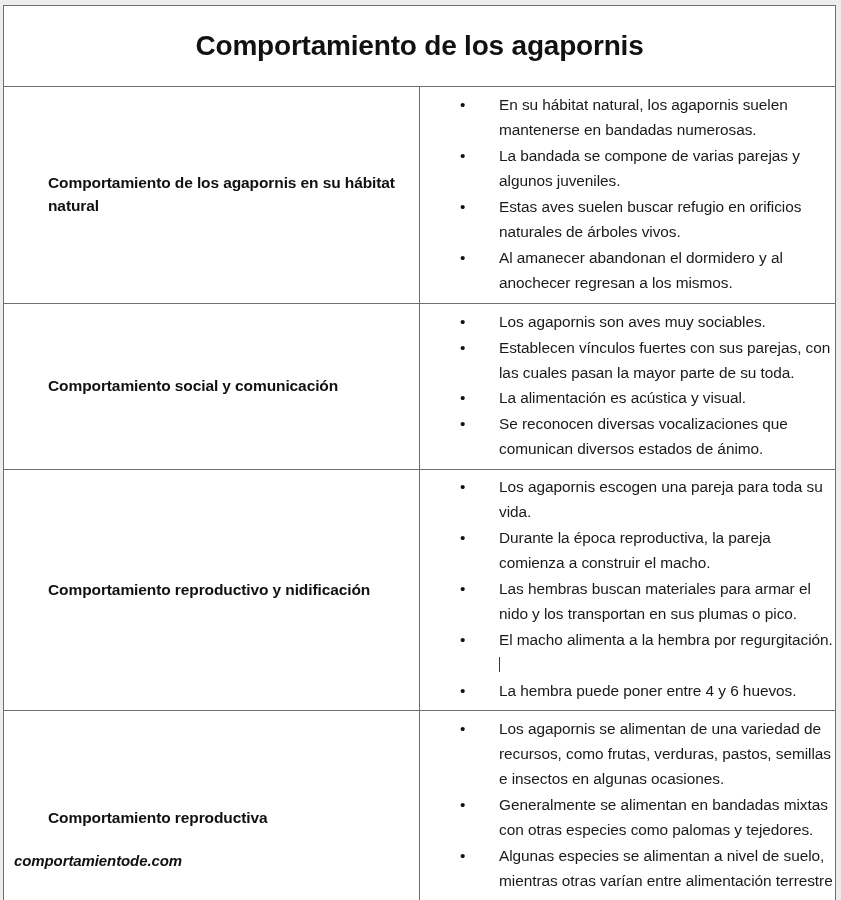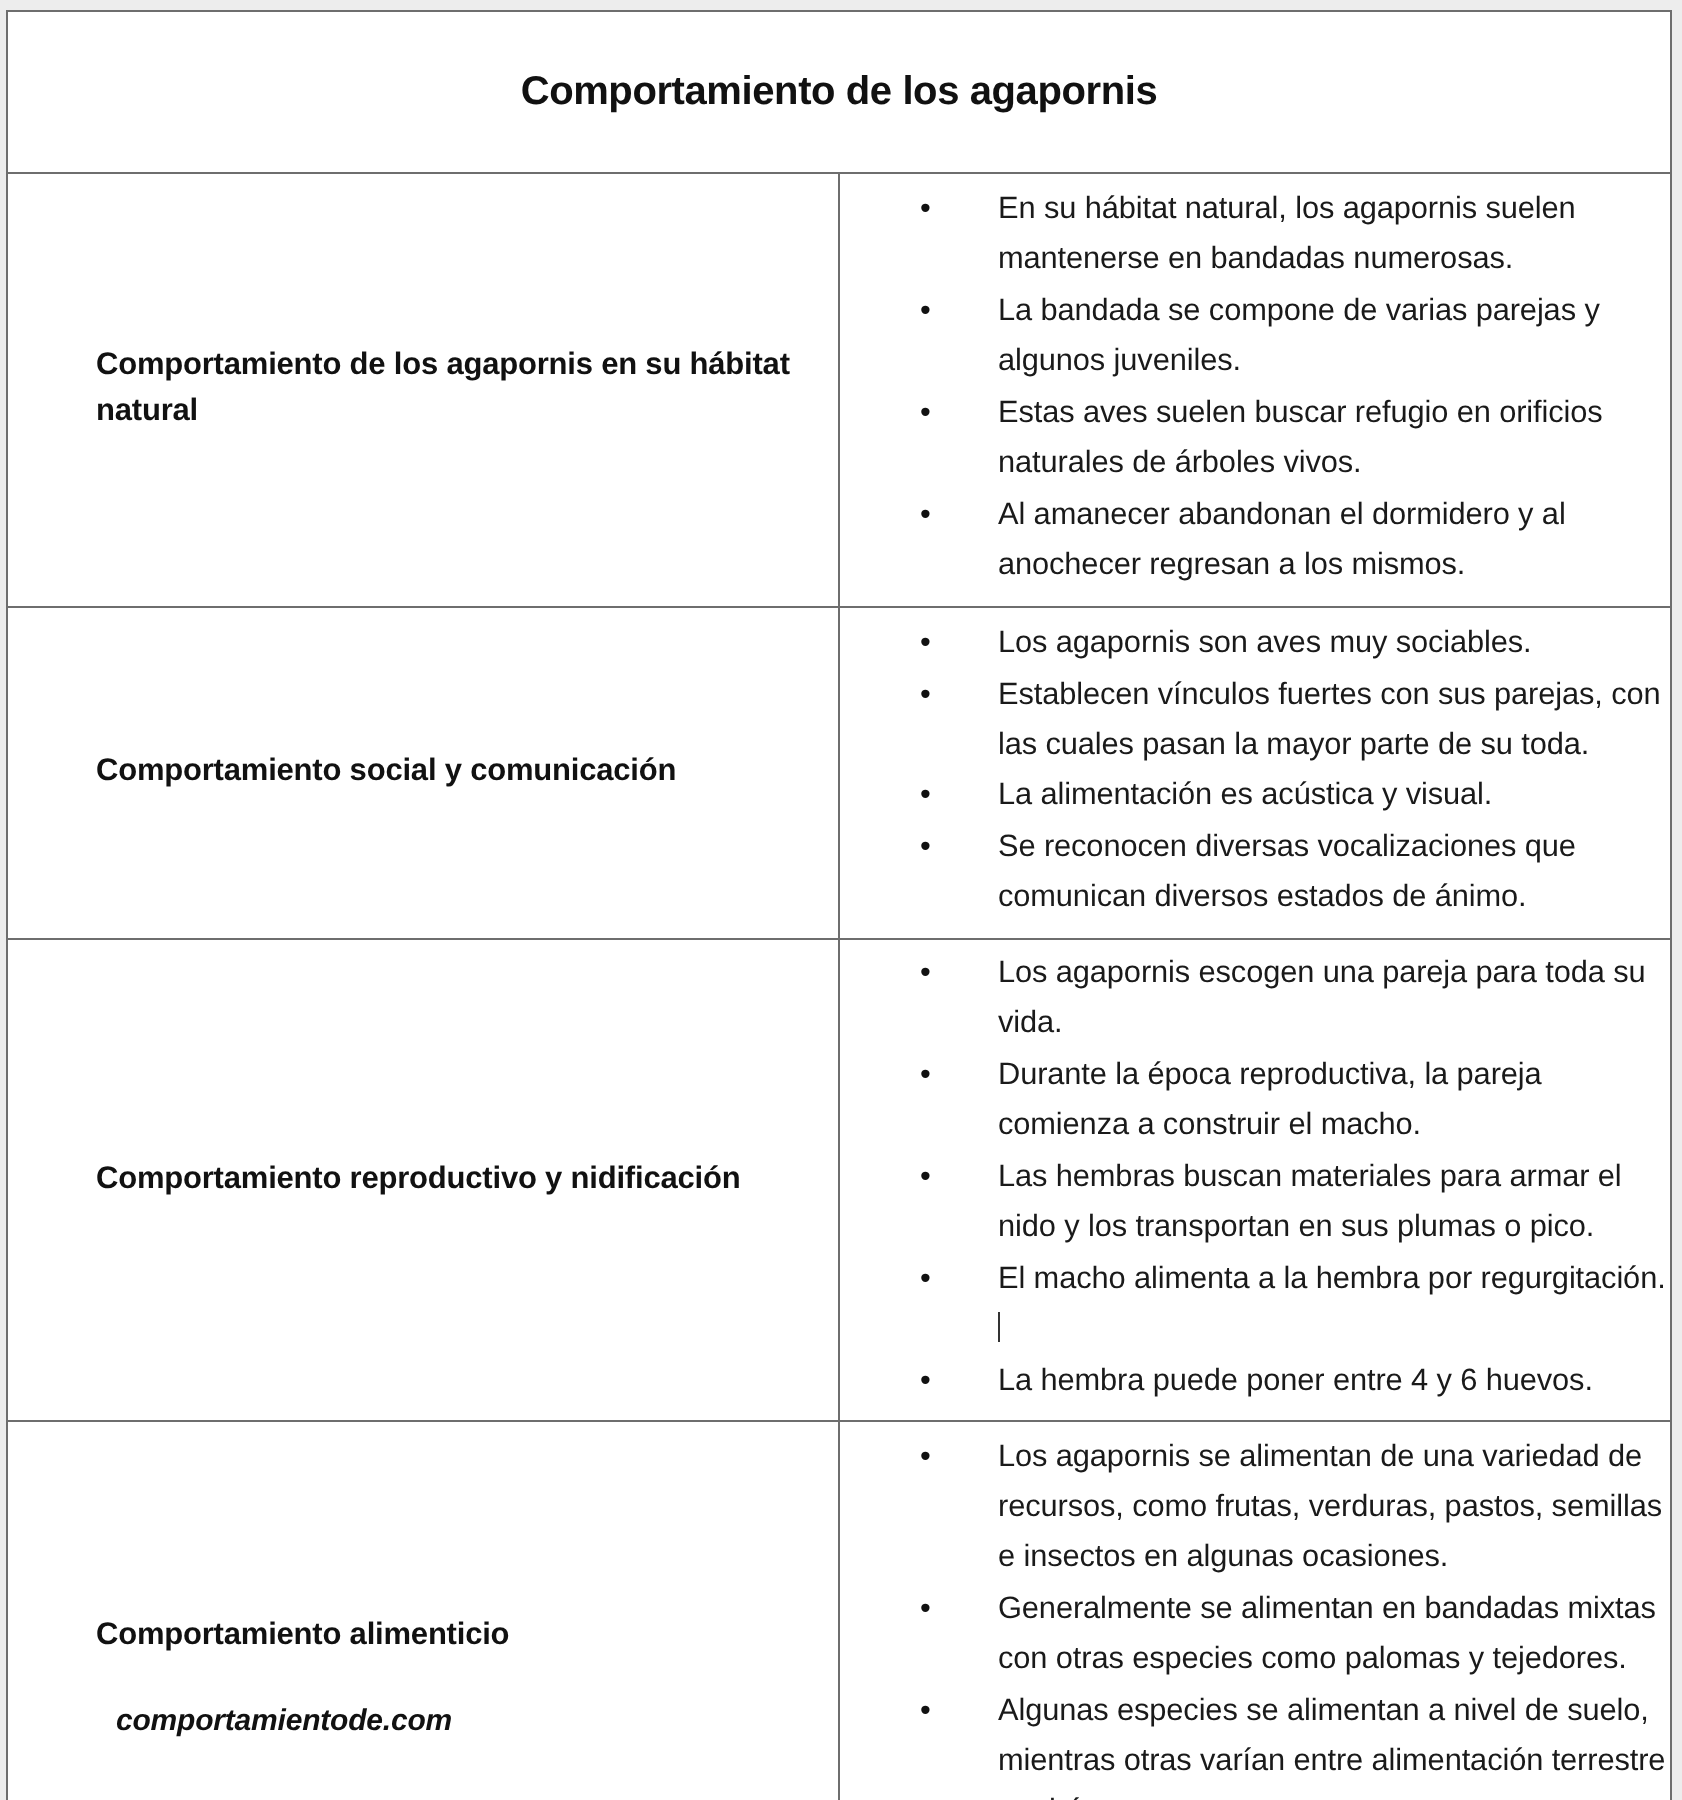--- a/index.html
+++ b/index.html
@@ -41,21 +41,21 @@
   }
 
   
   .title-cell {
     text-align: center;
     height: 80px;
     vertical-align: middle;
     padding: 0 10px;
   }
   .doc-title {
-    font-size: 20px;
+    font-size: 28px;
     font-weight: bold;
     letter-spacing: -0.2px;
     color: #111111;
     line-height: 1.2;
   }
 
   
   .cat-cell {
     width: 276px;
     padding: 6px 14px 6px 14px;
@@ -120,21 +120,20 @@
   
   .footer {
     position: absolute;
     left: 14px;
     top: 852px;
     font-size: 15px;
     font-weight: bold;
     font-style: italic;
     color: #111111;
     letter-spacing: -0.1px;
-    margin-left: 44px;
   }
 </style>
 </head>
 <body>
 
 <div class="page">
 
   <table class="doc-table">
     <tbody>
 
@@ -222,21 +221,21 @@
             <li>
               <span class="bullet-dot">•</span>
               <span class="bullet-text">La hembra puede poner entre 4 y 6 huevos.</span>
             </li>
           </ul>
         </td>
       </tr>
 
       <tr class="row-food">
         <td class="cat-cell">
-          <div class="cat-label">Comportamiento alimenticio</div>
+          <div class="cat-label">Comportamiento reproductiva</div>
         </td>
         <td class="detail-cell">
           <ul class="bullets">
             <li>
               <span class="bullet-dot">•</span>
               <span class="bullet-text">Los agapornis se alimentan de una variedad de recursos, como frutas, verduras, pastos, semillas e insectos en algunas ocasiones.</span>
             </li>
             <li>
               <span class="bullet-dot">•</span>
               <span class="bullet-text">Generalmente se alimentan en bandadas mixtas con otras especies como palomas y tejedores.</span>

